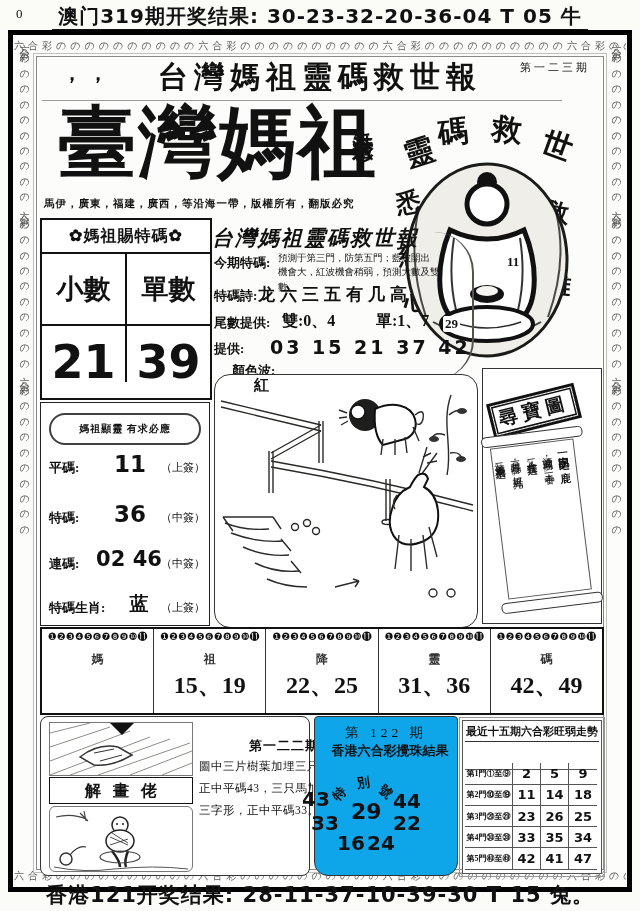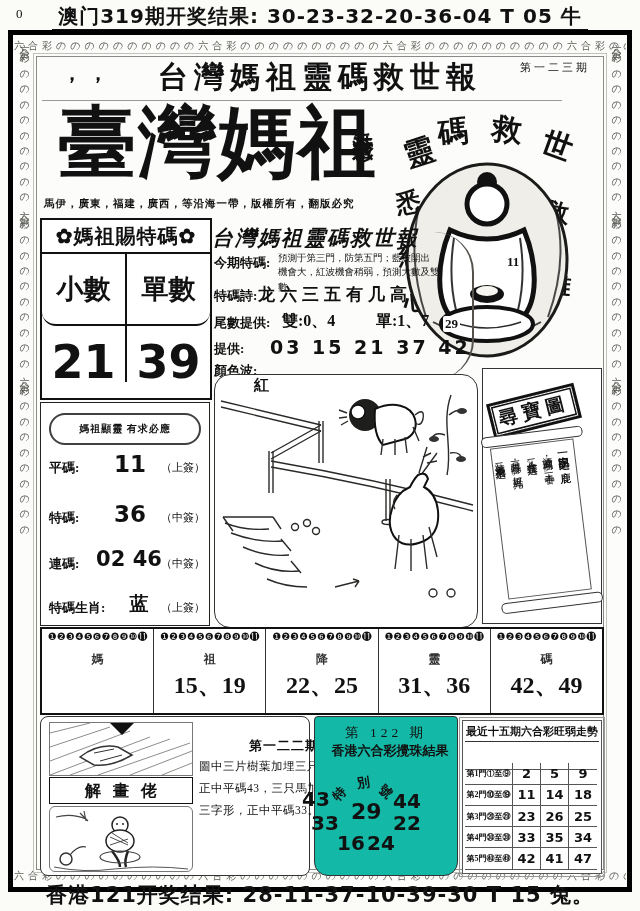--- a/index.html
+++ b/index.html
@@ -27,22 +27,22 @@
   
   .bigtitle{left:42px;top:102px;font-size:78px;line-height:1.05;font-weight:900;letter-spacing:2px;margin-left:16px;}
   .vtext{writing-mode:vertical-rl;text-orientation:upright;}
   .market{left:349px;top:116px;height:132px;font-size:21px;font-weight:bold;letter-spacing:2px;}
   .arcchar{font-size:30px;font-weight:900;}
   .sidechar{font-size:25px;font-weight:bold;}
   .copyright{left:44px;top:197px;font-size:10.5px;font-weight:bold;letter-spacing:1px;}
   .bnum{background:#fff;padding:0 2px;font-size:13px;font-weight:bold;border-radius:2px;z-index:3;}
   
   .special-box{left:40px;top:218px;width:168px;height:178px;border:2px solid #111;background:#fff;}
-  .special-head{height:32px;line-height:32px;border-bottom:2px solid #111;text-align:center;font-size:20px;font-weight:900;letter-spacing:1px;}
-  .special-cols{display:flex;height:70px;border-bottom:2px solid #111;border-radius:14px;}
+  .special-head{height:32px;line-height:32px;border-bottom:2px solid #111;text-align:center;font-size:16px;font-weight:900;letter-spacing:1px;}
+  .special-cols{display:flex;height:70px;border-bottom:2px solid #111;}
   .special-cols>div{flex:1;text-align:center;line-height:70px;font-size:27px;font-weight:900;}
   .special-cols>div:first-child{border-right:2px solid #111;}
   .special-vals{display:flex;height:56px;}
   .special-vals>div{flex:1;text-align:center;line-height:72px;font-size:46px;font-weight:900;font-family:"DejaVu Sans",sans-serif;}
   .special-vals>div:first-child{border-right:2px solid #111;}
   
   .fax-title{left:212px;top:224px;width:250px;font-size:21px;font-weight:900;letter-spacing:2px;font-style:italic;}
   .fax-label{font-size:13px;font-weight:bold;}
   .fax-small{font-size:9.5px;line-height:1.5;}
   .fax-curve{left:434px;top:232px;width:38px;height:148px;border-right:2px solid #55524e;border-radius:0 40px 40px 0;}
@@ -75,21 +75,21 @@
   .five-nums{position:absolute;left:0;top:40px;width:100%;text-align:center;font-size:24px;font-weight:900;}
   
   .explain-box{left:40px;top:716px;width:268px;height:158px;border:1.5px solid #333;border-radius:8px;background:#fff;}
   .hatch-img{position:absolute;left:8px;top:5px;width:142px;height:52px;border:1px solid #777;}
   .explain-label{position:absolute;left:8px;top:60px;width:142px;height:25px;line-height:25px;border:1.5px solid #111;
                  text-align:center;font-size:16px;font-weight:900;letter-spacing:12px;text-indent:12px;}
   .scene-img{position:absolute;left:8px;top:89px;width:142px;height:64px;border:1px solid #777;border-radius:6px;}
   .explain-title{position:absolute;left:130px;top:20px;width:176px;text-align:right;font-size:13px;font-weight:900;letter-spacing:1px;}
   .explain-line{position:absolute;left:158px;width:150px;font-size:11.5px;letter-spacing:.5px;}
   
-  .result-box{left:314px;top:716px;width:142px;height:158px;border:1.5px solid #333;border-radius:4px 4px 14px 14px;background:#14b8a6;}
+  .result-box{left:314px;top:716px;width:142px;height:158px;border:1.5px solid #333;border-radius:4px 4px 14px 14px;background:#0ea5e9;}
   .res-issue{position:absolute;left:0;top:7px;width:100%;text-align:center;font-size:13.5px;letter-spacing:4px;}
   .res-title{position:absolute;left:4px;top:25px;width:100%;text-align:center;font-size:13px;font-weight:bold;}
   .res-num{position:absolute;font-size:20px;font-weight:900;font-family:"DejaVu Sans",sans-serif;}
   .res-spec{position:absolute;font-size:22px;font-weight:900;font-family:"DejaVu Sans",sans-serif;}
   .res-char{position:absolute;font-size:13px;font-weight:900;}
   
   .trend-box{left:462px;top:720px;width:138px;height:152px;border:1px solid #555;outline:1px solid #999;outline-offset:2px;background:#fff;}
   .trend-title{position:absolute;left:0;top:3px;width:100%;text-align:center;font-size:11px;font-weight:900;}
   .trend-grid{position:absolute;left:2px;top:20px;width:134px;height:128px;display:grid;
               grid-template-columns:48px 28px 28px 28px;grid-auto-rows:21.3px;border-top:1.5px solid #333;}
@@ -182,21 +182,21 @@
     <div>預測于第三門，防第五門；藍波開出</div>
     <div>機會大，紅波機會稍弱，預測大數及雙數。</div>
   </div>
   <div class="abs fax-label" style="left:214px;top:287px;">特碼詩:</div>
   <div class="abs b" style="left:258px;top:283px;font-size:17px;letter-spacing:5px;">龙六三五有几高</div>
   <div class="abs fax-label" style="left:214px;top:314px;">尾數提供:</div>
   <div class="abs b" style="left:282px;top:311px;font-size:16px;">雙:0、4</div>
   <div class="abs b" style="left:376px;top:311px;font-size:16px;">單:1、7</div>
   <div class="abs fax-label" style="left:214px;top:340px;">提供:</div>
   <div class="abs b sans" style="left:270px;top:336px;font-size:19px;letter-spacing:3px;">03 15 21 37 42</div>
-  <div class="abs fax-label" style="left:214px;top:362px;">顏色波:</div>
+  <div class="abs fax-label" style="left:232px;top:362px;">顏色波:</div>
   <div class="abs b" style="left:252px;top:376px;font-size:15px;z-index:4;background:#fff;padding:0 2px;">紅</div>
 
   <div class="abs oracle-box">
     <div class="oracle-pill">媽祖顯靈 有求必應</div>
     <div class="orow" style="top:48px;">
       <span class="lab">平碼:</span>
       <span class="val">11</span>
       <span class="grade">（上簽）</span>
     </div>
     <div class="orow" style="top:98px;">

